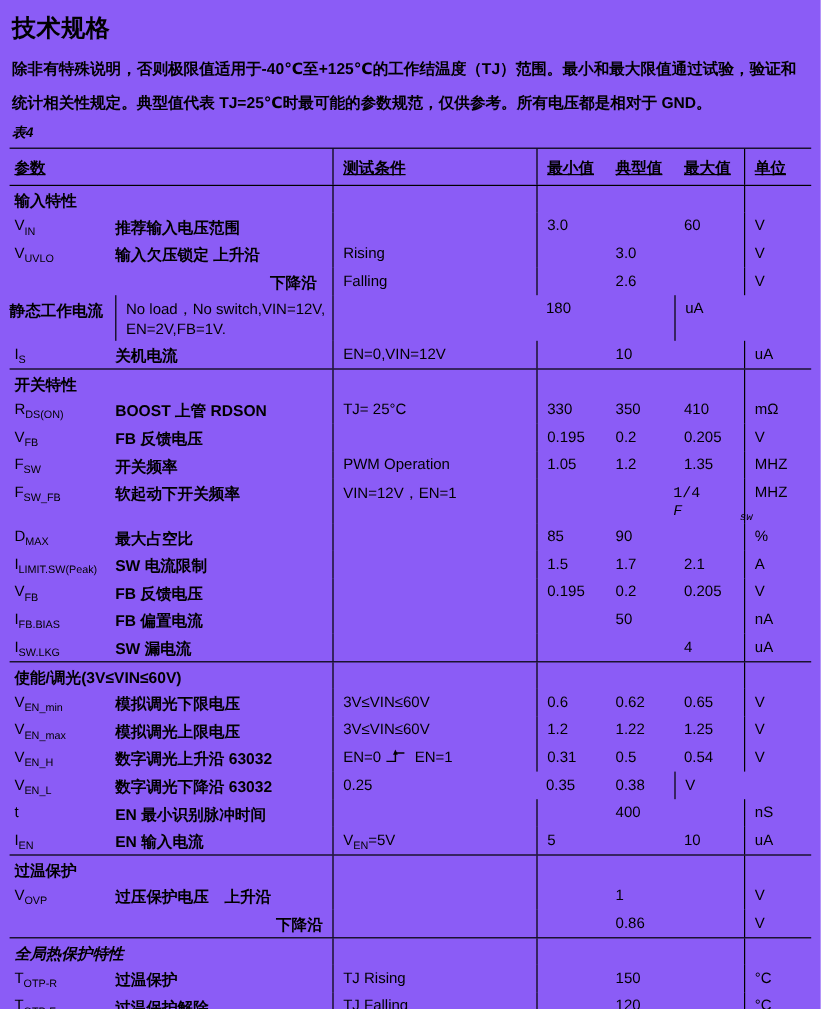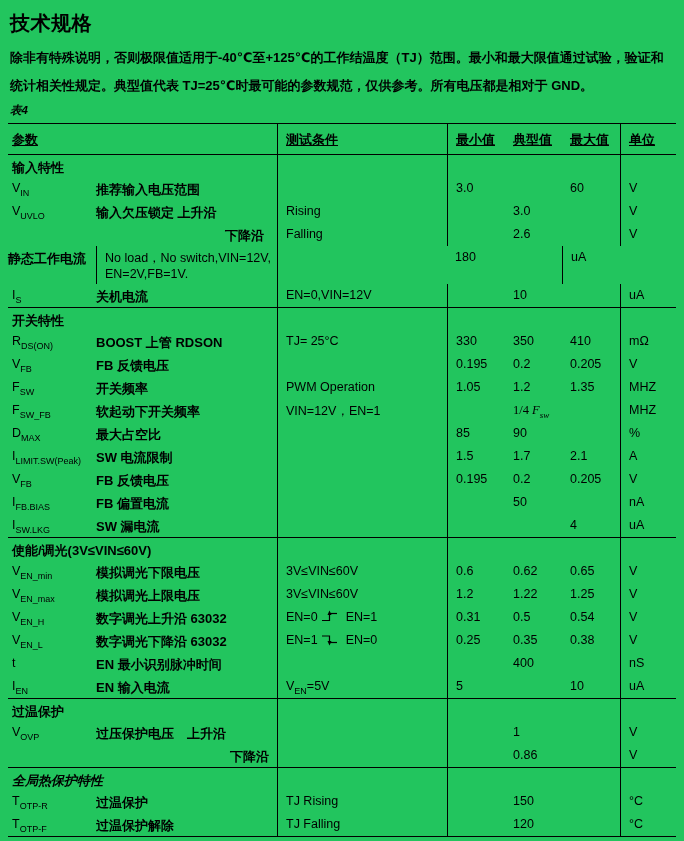--- a/index.html
+++ b/index.html
@@ -1,38 +1,38 @@
 <!DOCTYPE html>
 <html><head>
 <meta charset="utf-8">
 <style>
   * { margin:0; padding:0; box-sizing:border-box; }
   html,body { background:#ffffff; }
   body { font-family:"Liberation Sans","DejaVu Sans",sans-serif; color:#000; }
-  .page { width:684px; height:841px; background:#22c55e; overflow:hidden; }
+  .page { width:684px; height:841px; background:#8b5cf6; overflow:hidden; }
 
   .title { font-size:20px; font-weight:700; padding:10px 10px 0 10px; letter-spacing:0.5px; }
   .intro { font-size:13px; font-weight:600; line-height:28px; padding:7px 10px 0 10px; }
   .tlabel { font-size:11.5px; font-weight:700; font-style:italic; padding:3px 10px 0 10px; }
 
   .spec-table { margin:5px 8px 0 8px; border-top:1.5px solid #000; border-bottom:1.5px solid #000; }
   .trow { display:grid; grid-template-columns:88px 181px 170px 58px 57px 58px 56px; min-height:23px; }
   .head { min-height:30px;text-decoration:underline; }
   .head .c { padding-top:7px; font-weight:700; font-size:13px; }
   .c { padding-top:4px; font-size:12.5px; }
   .sym { padding-left:4px; }
   sub { font-size:9px; letter-spacing:0; }
   .desc { font-weight:600; font-size:13px; }
   .secl { font-weight:700; font-size:13px; }
   .sec { border-top:1.5px solid #000; min-height:22px; }
   .cond { border-left:1px solid #000; padding-left:8px; }
   .bl { border-left:1px solid #000; }
   .val { padding-left:8px; }
   .unit { padding-left:8px; }
-  .math { font-family:Liberation Serif, serif; }
+  .math { font-family:Liberation Mono, monospace;margin-left:48px; }
   .mathit { font-style:italic; }
   .edge svg { vertical-align:-2px; margin:0 3px; }
 </style>
 </head>
 <body>
 
 <div class="page">
   <div class="title">技术规格</div>
   <div class="intro">除非有特殊说明，否则极限值适用于-40℃至+125℃的工作结温度（TJ）范围。最小和最大限值通过试验，验证和统计相关性规定。典型值代表 TJ=25℃时最可能的参数规范，仅供参考。所有电压都是相对于 GND。</div>
   <div class="tlabel">表4</div>
@@ -223,25 +223,20 @@
                 <path d="M8.5 3.5 H16" stroke="#000" stroke-width="1.2" fill="none"></path>
               </svg></span><span>EN=1</span></div>
           <div class="c val bl">0.31</div>
           <div class="c val">0.5</div>
           <div class="c val">0.54</div>
           <div class="c unit bl">V</div>
         </div>
         <div class="trow">
           <div class="c sym"><span>V</span><sub>EN_L</sub></div>
           <div class="c desc">数字调光下降沿 63032</div>
-          <div class="c cond"><span>EN=1</span><span class="edge"><svg width="22" height="13" viewBox="0 0 22 13">
-                <path d="M1 3 H8.5 V9" stroke="#000" stroke-width="1.2" fill="none"></path>
-                <path d="M8.5 12.5 L6.5 8 L10.5 8 Z" fill="#000"></path>
-                <path d="M8.5 9.5 H16" stroke="#000" stroke-width="1.2" fill="none"></path>
-              </svg></span><span>EN=0</span></div>
           <div class="c val bl">0.25</div>
           <div class="c val">0.35</div>
           <div class="c val">0.38</div>
           <div class="c unit bl">V</div>
         </div>
         <div class="trow">
           <div class="c sym"><span>t</span></div>
           <div class="c desc">EN 最小识别脉冲时间</div>
           <div class="c cond"></div>
           <div class="c val bl"></div>

